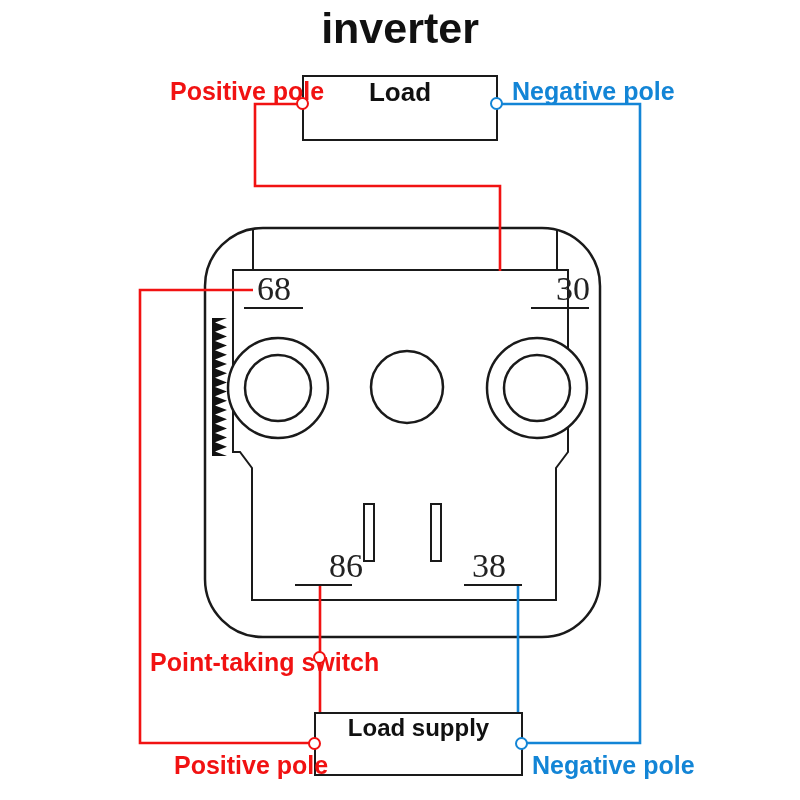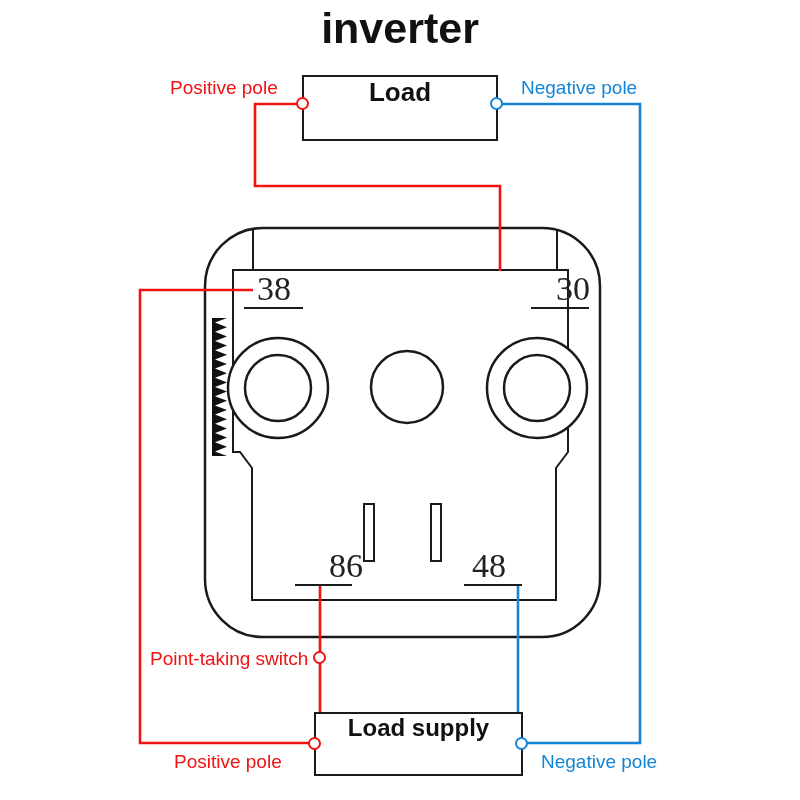--- a/index.html
+++ b/index.html
@@ -17,23 +17,23 @@
     position:absolute;left:0;right:0;top:4px;text-align:center;
     font-size:43px;font-weight:bold;color:#111;
   }
   .box{
     position:absolute;border:2.5px solid var(--ink);background:#fff;
     display:flex;align-items:flex-start;justify-content:center;
     font-weight:bold;color:#111;box-sizing:border-box;
   }
   .box.load{left:302px;top:75px;width:196px;height:66px;font-size:26px;}
   .box.power{left:314px;top:712px;width:209px;height:64px;font-size:24px;}
-  .lbl{position:absolute;font-size:19px;font-weight:normal;white-space:nowrap;}
+  .lbl{position:absolute;font-size:25px;font-weight:bold;white-space:nowrap;}
   .lbl.pos{color:var(--positive);}
-  .lbl.neg{color:var(--negative);margin-left:9px;}
+  .lbl.neg{color:var(--negative);}
   .lbl.tp{left:170px;top:77px;}
   .lbl.tn{left:512px;top:77px;}
   .lbl.bp{left:174px;top:751px;}
   .lbl.bn{left:532px;top:751px;}
   .lbl.sw{left:150px;top:648px;}
   .term{
     position:absolute;font-family:"Liberation Serif","DejaVu Serif",serif;
     font-size:34px;color:#222;line-height:1;white-space:nowrap;
   }
   .term.t87{left:257px;top:272px;}
@@ -99,24 +99,24 @@
   <div class="box power">
     <span>Load supply</span>
   </div>
 
   <div class="lbl pos tp">Positive pole</div>
   <div class="lbl neg tn">Negative pole</div>
   <div class="lbl pos bp">Positive pole</div>
   <div class="lbl neg bn">Negative pole</div>
   <div class="lbl pos sw">Point-taking switch</div>
 
-  <div class="term t87">38</div>
+  <div class="term t87">68</div>
   <div class="term t30">30</div>
   <div class="term t86">86</div>
-  <div class="term t85">48</div>
+  <div class="term t85">38</div>
 
   <div class="dot pos" style="left:296px;top:97px;"></div>
   <div class="dot neg" style="left:490px;top:97px;"></div>
   <div class="dot pos" style="left:308px;top:737px;"></div>
   <div class="dot neg" style="left:515px;top:737px;"></div>
   <div class="dot pos" style="left:313px;top:651px;"></div>
 
 </div>
 
 </body></html>

